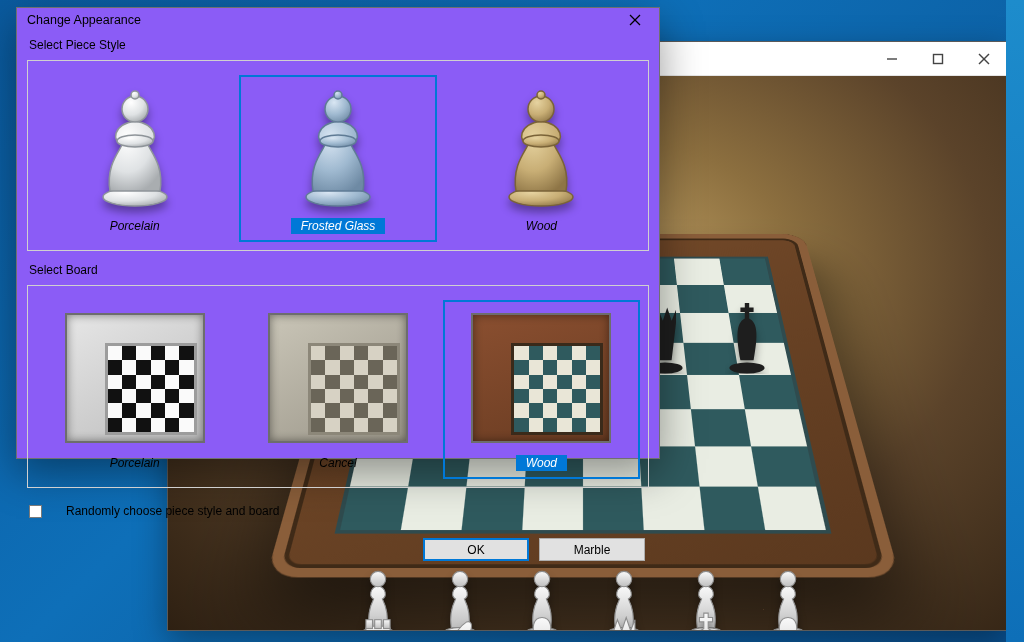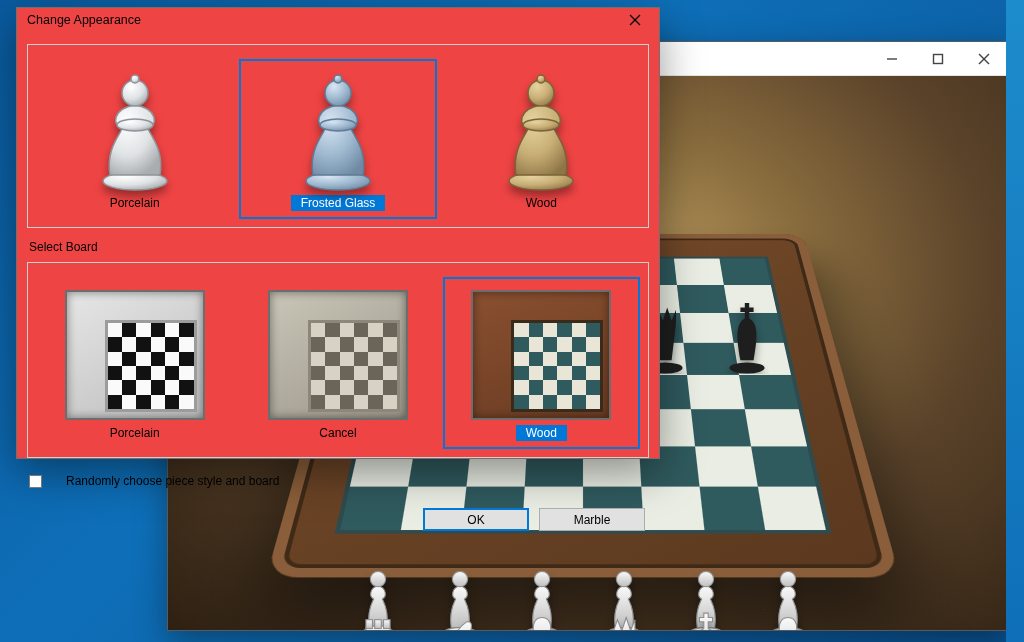--- a/index.html
+++ b/index.html
@@ -65,21 +65,21 @@
     .piece-row.black { top: 120px; }
     .piece-row.white { top: 385px; }
     .piece-row.white2{ top: 430px; }
     .piece3d { width: 44px; height: 78px; }
 
     
     .dialog {
       position: absolute;
       left: 16px; top: 7px;
       width: 644px; height: 452px;
-      background: #ef4444;
+      background: #8b5cf6;
       border: 1px solid #707070;
       box-shadow: 0 14px 40px rgba(0,0,0,.4);
       display:flex; flex-direction:column;
     }
     .dlg-titlebar {
       height: 30px; display:flex; align-items:center; justify-content:space-between;
       padding: 0 6px 0 10px;
     }
     .dlg-title { font-size: 12.5px; color:#000; }
     .dlg-close {
@@ -97,21 +97,21 @@
     .style-option {
       flex:1; display:flex; flex-direction:column; align-items:center;
       padding: 6px 4px 6px 4px;
       border: 2px solid transparent;
     }
     .style-option.selected { border-color: #0078d7; }
     .style-option .thumb {
       width: 170px; height: 128px; display:flex; align-items:center; justify-content:center;
     }
     .style-option .caption {
-      margin-top: 0; font-size: 12px; color:#000; padding: 1px 10px;
+      margin-top: 7px; font-size: 12px; color:#000; padding: 1px 10px; font-style: italic;
     }
     .style-option.selected .caption {
       background:#0078d7; color:#fff;
     }
 
     .board-row .thumb { height: 140px; }
 
     
     .mini-board {
       width: 140px; height: 130px; position:relative; border: 2px solid #6d6d6d;
@@ -398,20 +398,21 @@
       <svg width="12" height="12" viewBox="0 0 12 12">
           <line x1="1" y1="1" x2="11" y2="11" stroke="#000" stroke-width="1.3"></line>
           <line x1="11" y1="1" x2="1" y2="11" stroke="#000" stroke-width="1.3"></line>
         </svg>
     </div>
   </div>
 
   <div class="dlg-body">
 
     <div class="group-wrap">
+      <div class="group-caption">Select Piece Style</div>
       <div class="groupbox">
         <div class="style-row">
 
           <div class="style-option">
             <div class="thumb">
               <svg width="90" height="120" viewBox="0 0 90 120" class="svg-shadow">
                 <defs>
                   <radialGradient id="porc" cx="35%" cy="25%" r="80%">
                     <stop offset="0" stop-color="#ffffff"></stop>
                       <stop offset="60%" stop-color="#dfe2e4"></stop>

